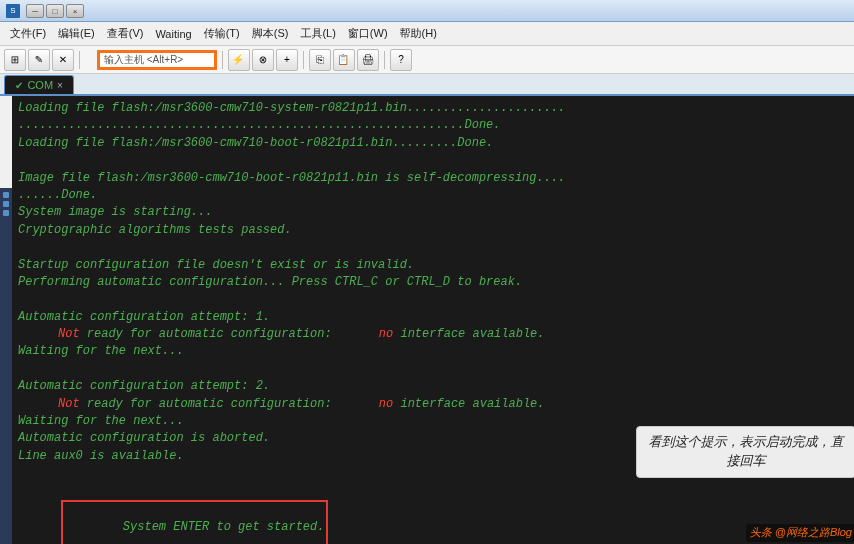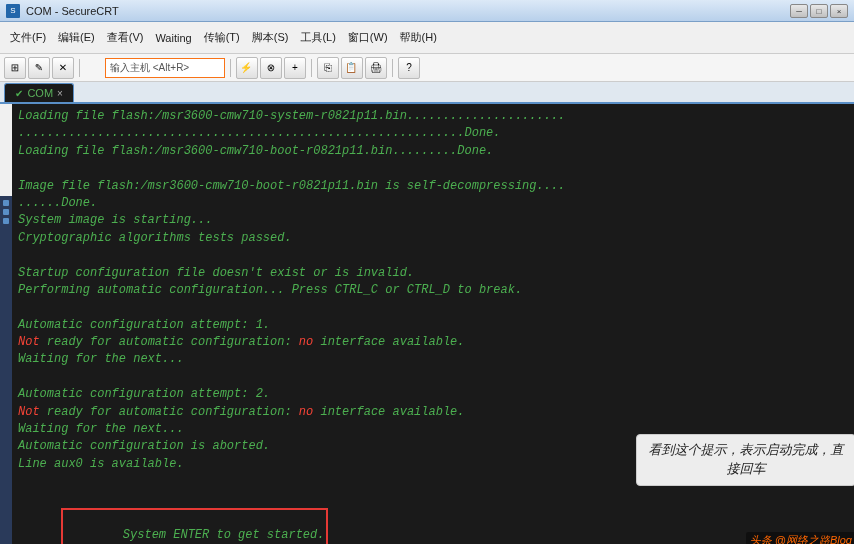--- a/index.html
+++ b/index.html
@@ -51,21 +51,21 @@
       font-size: 8px;
       text-align: center;
       line-height: 14px;
       cursor: pointer;
       color: #333;
     }
 
     
     #menu-bar {
       background: #f0f0f0;
-      height: 32px;
+      height: 24px;
       display: flex;
       align-items: center;
       padding: 0 4px;
       border-bottom: 1px solid #ccc;
       font-size: 11px;
       color: #222;
     }
     .menu-item {
       padding: 2px 6px;
       cursor: pointer;
@@ -90,26 +90,26 @@
       cursor: pointer;
       display: flex;
       align-items: center;
       justify-content: center;
       font-size: 10px;
     }
     .tb-input-box {
       display: flex;
       align-items: center;
       background: white;
-      border: 1px solid #f97316;
+      border: 3px solid #f97316;
       height: 20px;
       padding: 0 4px;
       font-size: 10px;
       color: #555;
-      margin-left: 20px;
+      margin-left: 12px;
       min-width: 120px;
     }
     .tb-sep {
       width: 1px;
       height: 18px;
       background: #bbb;
       margin: 0 3px;
     }
 
     
@@ -157,21 +157,21 @@
       width: 100%;
       flex: 1;
       padding: 4px 6px;
       font-family: 'Courier New', Courier, monospace;
       font-size: 12px;
       line-height: 1.45;
       overflow: hidden;
       position: relative;
     }
     .t-green { color: #4caf50; }
-    .t-red { color: #f44336; }
+    .t-red { color: #f44336; margin-left: 40px; }
 
     .term-line {
       white-space: pre;
     }
 
     
     #annotation {
       position: absolute;
       right: 10px;
       bottom: 70px;
@@ -232,21 +232,20 @@
       background: #5a8fc7;
       border-radius: 1px;
       margin-bottom: 3px;
     }
   </style>
 </head>
 <body>
 
 <div id="title-bar">
   <span class="title-icon">S</span>
-  <span class="title-text">COM - SecureCRT</span>
   <div class="win-controls">
     <div class="win-btn">─</div>
     <div class="win-btn">□</div>
     <div class="win-btn">×</div>
   </div>
 </div>
 
 <div id="menu-bar">
   <span class="menu-item">文件(F)</span>
   <span class="menu-item">编辑(E)</span>

